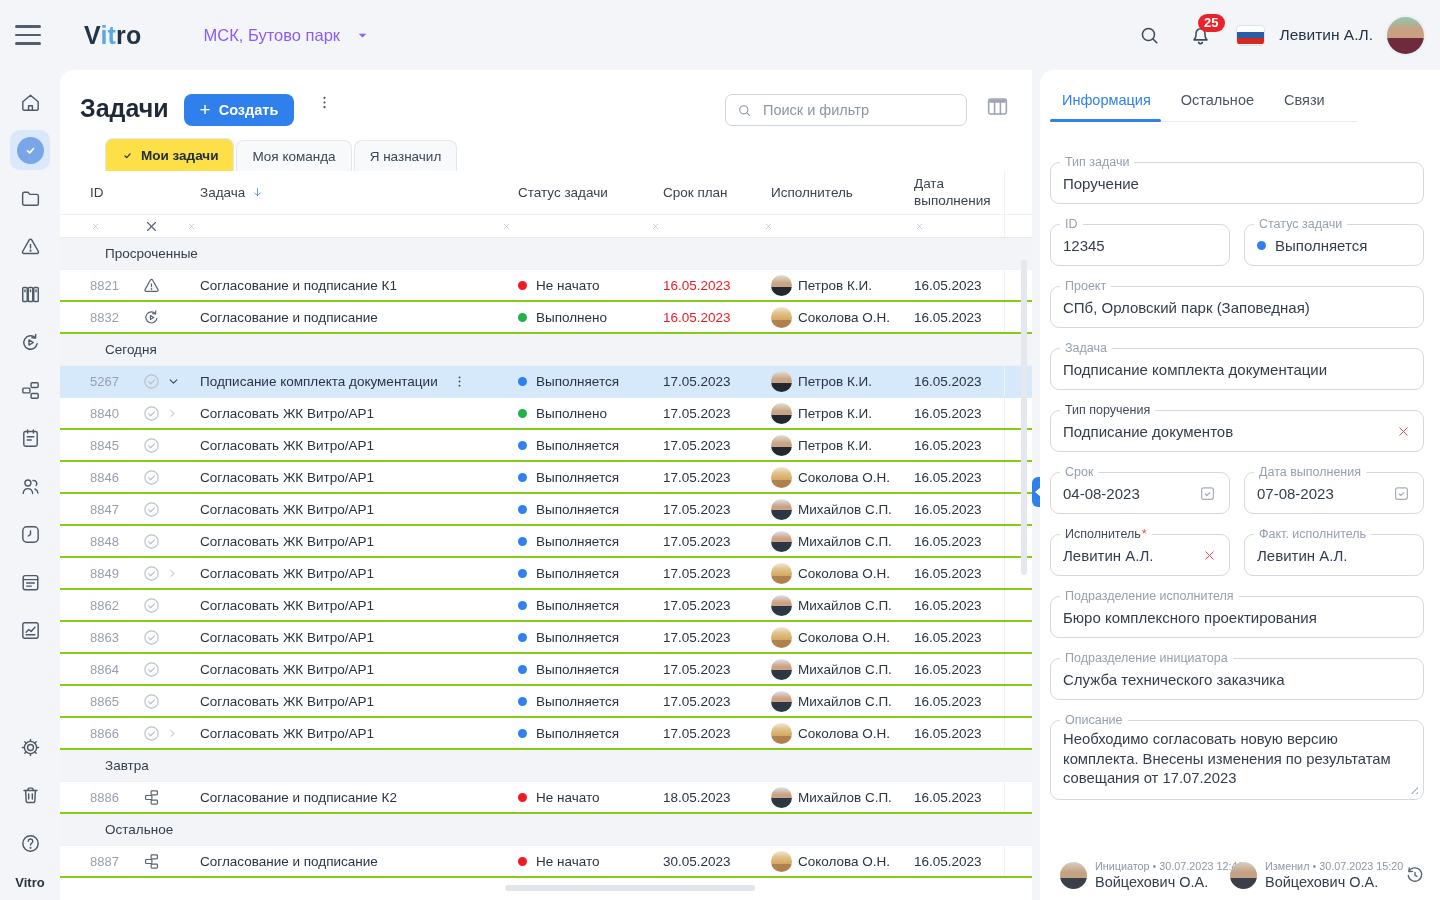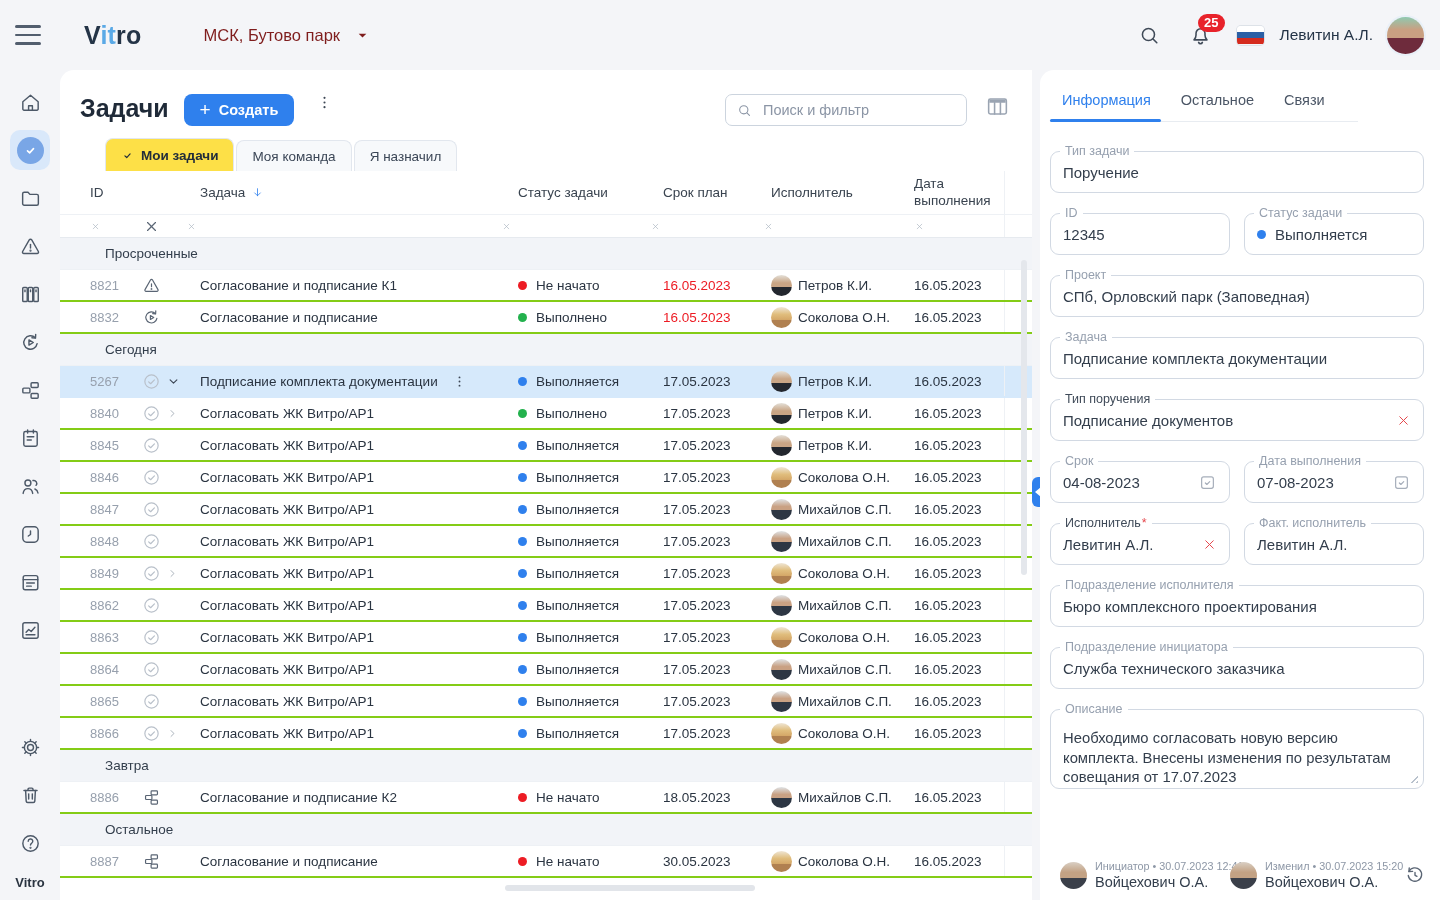--- a/index.html
+++ b/index.html
@@ -9,21 +9,21 @@
     font-family:"Liberation Sans","DejaVu Sans",sans-serif;
   }
   svg{fill:none;stroke:currentColor;stroke-width:1.5;stroke-linecap:round;stroke-linejoin:round;display:block}
 
   
   .topbar{position:absolute;top:0;left:0;width:1440px;height:70px;display:flex;align-items:center}
   .burger{margin-left:15px;width:26px;height:20px;display:flex;flex-direction:column;justify-content:space-between;cursor:pointer}
   .burger i{display:block;height:2.6px;background:#525e6e;border-radius:2px}
   .logo{margin-left:43px;font-size:25px;font-weight:700;letter-spacing:.2px;user-select:none}
   .logo .ld{color:#243447}.logo .lt{color:#5aa9e6}
-  .loc{margin-left:62px;font-size:16.5px;font-weight:500;color:#7f1d1d;display:flex;align-items:center;gap:13px;cursor:pointer}
+  .loc{margin-left:62px;font-size:16.5px;font-weight:500;color:#8b5cf6;display:flex;align-items:center;gap:13px;cursor:pointer}
   .loc svg{width:19px;height:19px}
   .top-right{margin-left:auto;display:flex;align-items:center;margin-right:16px}
   .tb-ic{color:#3f4a58}
   .tb-ic svg{width:25px;height:25px}
   .bell-wrap{position:relative;margin-left:26px}
   .badge{position:absolute;top:-9px;right:-12px;background:#e8232b;color:#fff;font-size:13px;font-weight:700;
     padding:2px 6px;border-radius:10px;line-height:1.1}
   .flag{margin-left:24px;width:27px;height:19px;border-radius:4px;overflow:hidden;box-shadow:0 0 0 1px #dde2e8;display:flex;flex-direction:column}
   .flag i{flex:1}.flag .f1{background:#fff}.flag .f2{background:#2b5fa5}.flag .f3{background:#d52b1e}
   .uname{margin-left:16px;font-size:15.5px;color:#243447}
@@ -120,21 +120,21 @@
   .field{position:relative;border:1px solid #d2d9e3;border-radius:9px;min-height:42px;box-sizing:border-box;
     display:flex;align-items:center;padding:0 12px;margin-top:20px;background:#fff}
   .flabel{position:absolute;top:-8px;left:9px;background:#fff;padding:0 5px;font-size:12.5px;color:#96a0af;white-space:nowrap}
   .flabel.dark{color:#3f4a58}
   .req{color:#e5484d;margin-left:1px}
   .fvalue{font-size:15px;color:#333e4c;flex:1;overflow:hidden;white-space:nowrap}
   .fclear{color:#e5484d;flex:none;margin-left:8px;cursor:pointer}.fclear svg{width:15px;height:15px;stroke-width:1.6}
   .fcal{color:#a6aeba;flex:none;margin-left:8px;cursor:pointer}.fcal svg{width:19px;height:19px}
   .fdot{width:9px;height:9px;border-radius:50%;background:#2f80ed;margin-right:9px;flex:none}
   .frow{display:flex;gap:14px}.frow .field{flex:1;min-width:0}
-  .field.tall{height:80px;align-items:flex-start;padding-top:19px}
+  .field.tall{height:80px;align-items:flex-start;padding-top:9px}
   .field.tall .fvalue{white-space:normal;line-height:1.32;font-size:14.8px}
   .field.tall::after{content:"";position:absolute;right:5px;bottom:5px;width:9px;height:9px;
     clip-path:polygon(100% 0,100% 100%,0 100%);
     background:repeating-linear-gradient(-45deg,#b9c2cd 0 1.5px,transparent 1.5px 4px)}
 
   .pfooter{position:absolute;left:20px;right:14px;bottom:10px;display:flex;align-items:center}
   .pperson{display:flex;align-items:center;gap:8px;flex:1;min-width:0}
   .pav{width:27px;height:27px;border-radius:50%;flex:none}
   .pmeta{font-size:10.8px;color:#8d97a6;white-space:nowrap}
   .pname{font-size:14.5px;color:#333e4c;margin-top:2px;white-space:nowrap}
@@ -882,21 +882,21 @@
 
 <div class="panel-handle"></div>
 
 <aside class="panel">
   <div class="ptabs">
     <span class="ptab active">Информация</span>
     <span class="ptab">Остальное</span>
     <span class="ptab">Связи</span>
   </div>
 
-  <div class="field" style="margin-top:29px">
+  <div class="field" style="margin-top:40px">
     <span class="flabel">Тип задачи</span>
     <span class="fvalue">Поручение</span>
   </div>
 
   <div class="frow">
     <div class="field">
       <span class="flabel">ID</span>
       <span class="fvalue">12345</span>
     </div>
     <div class="field">

